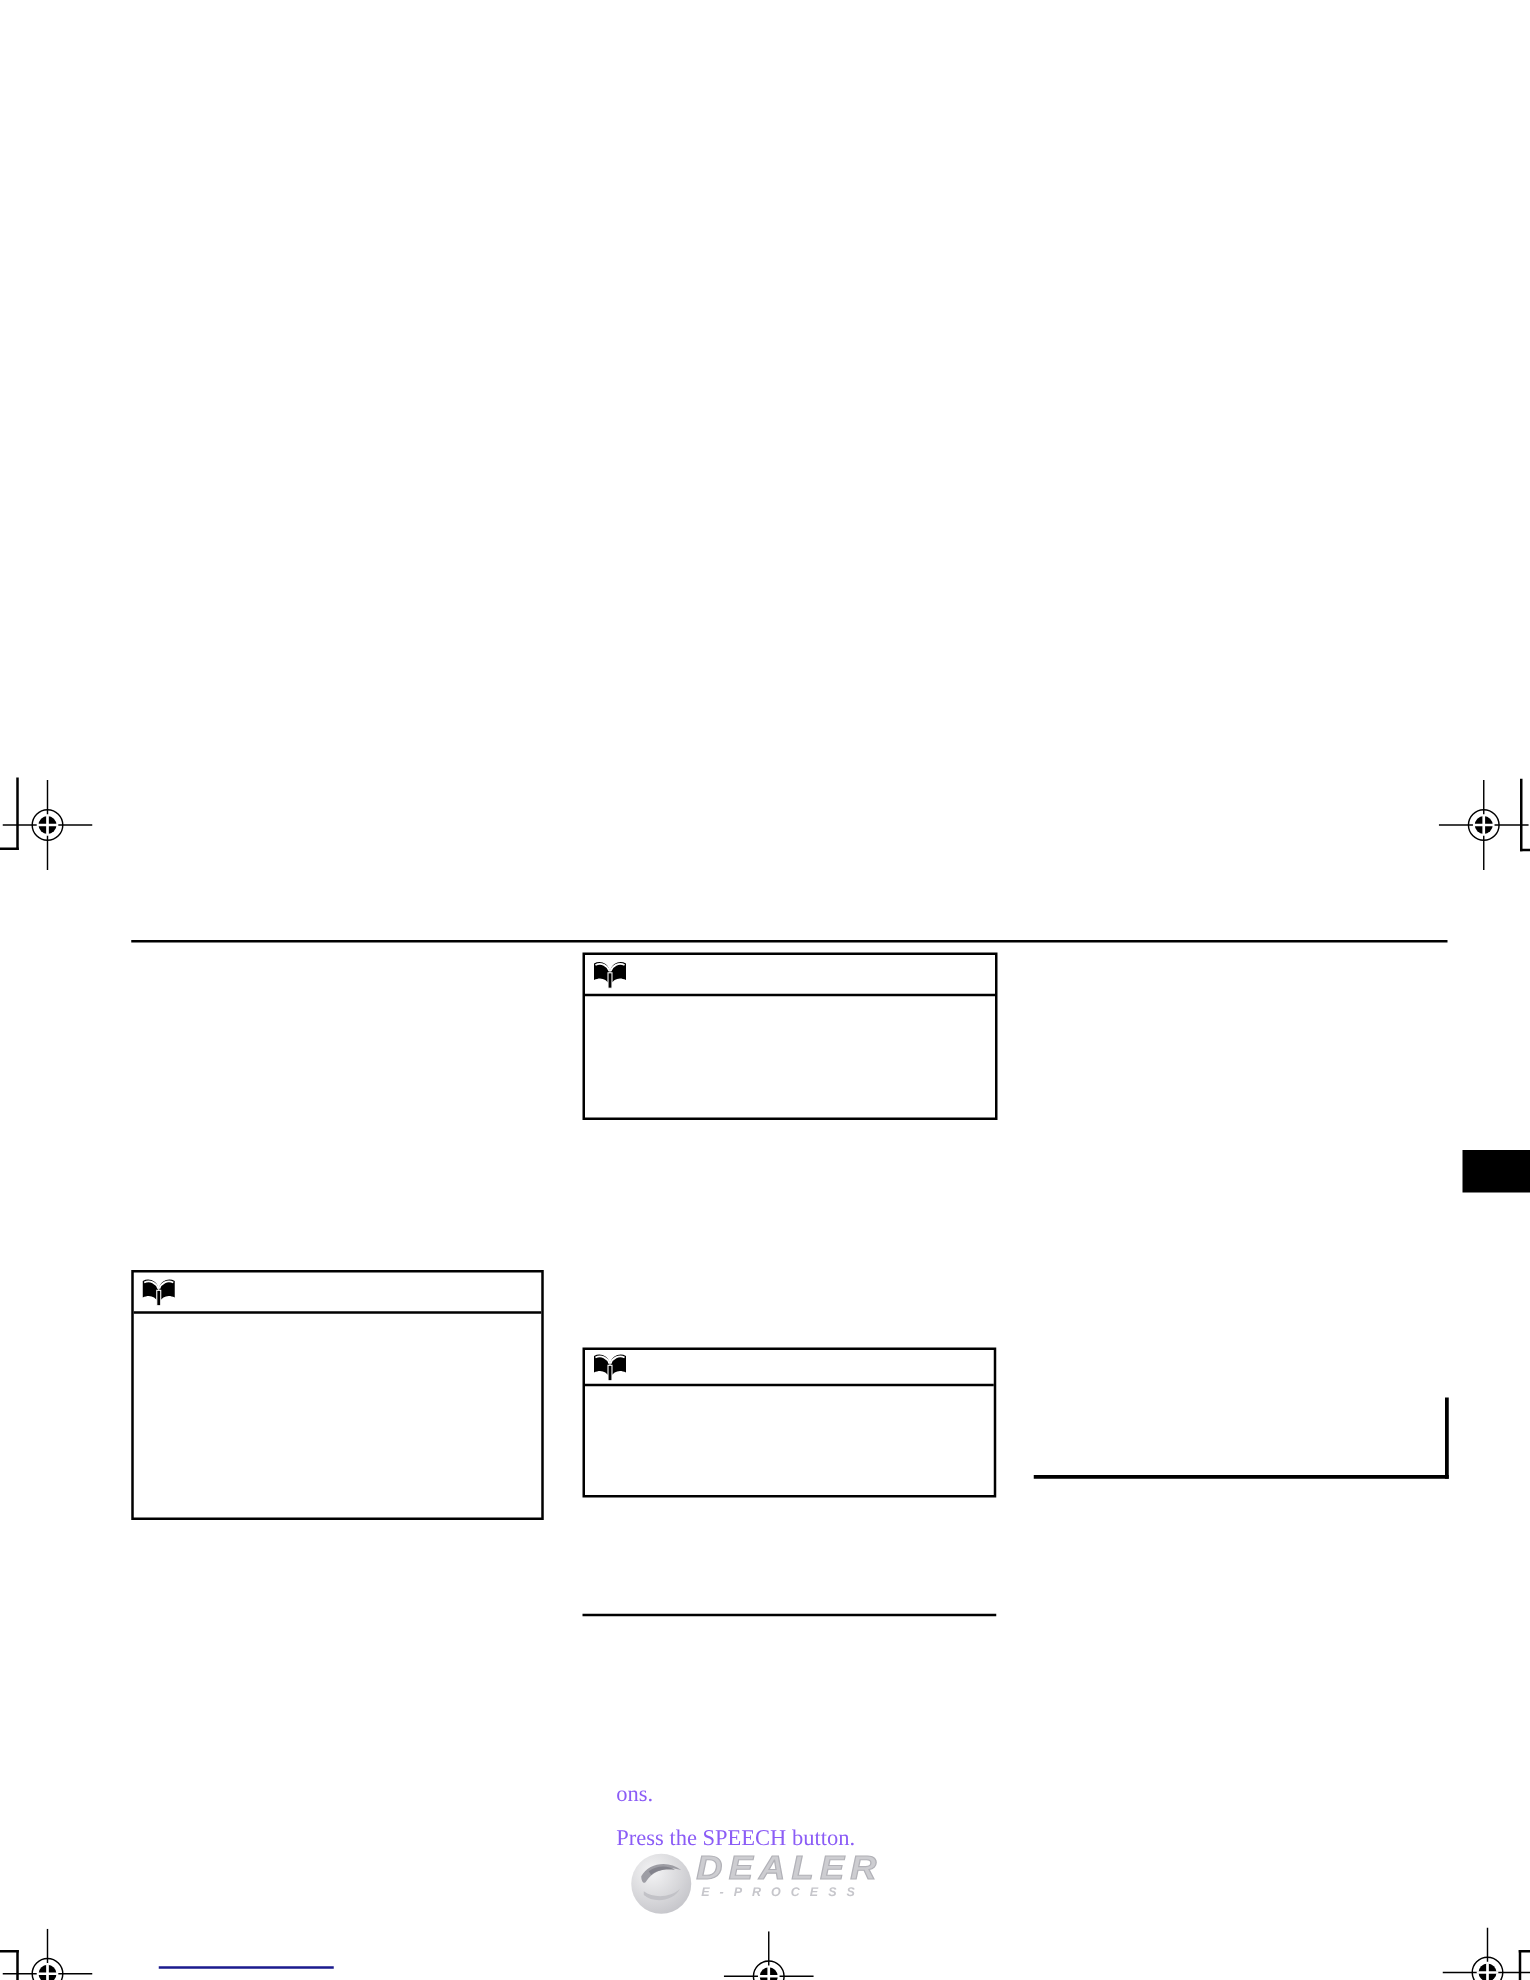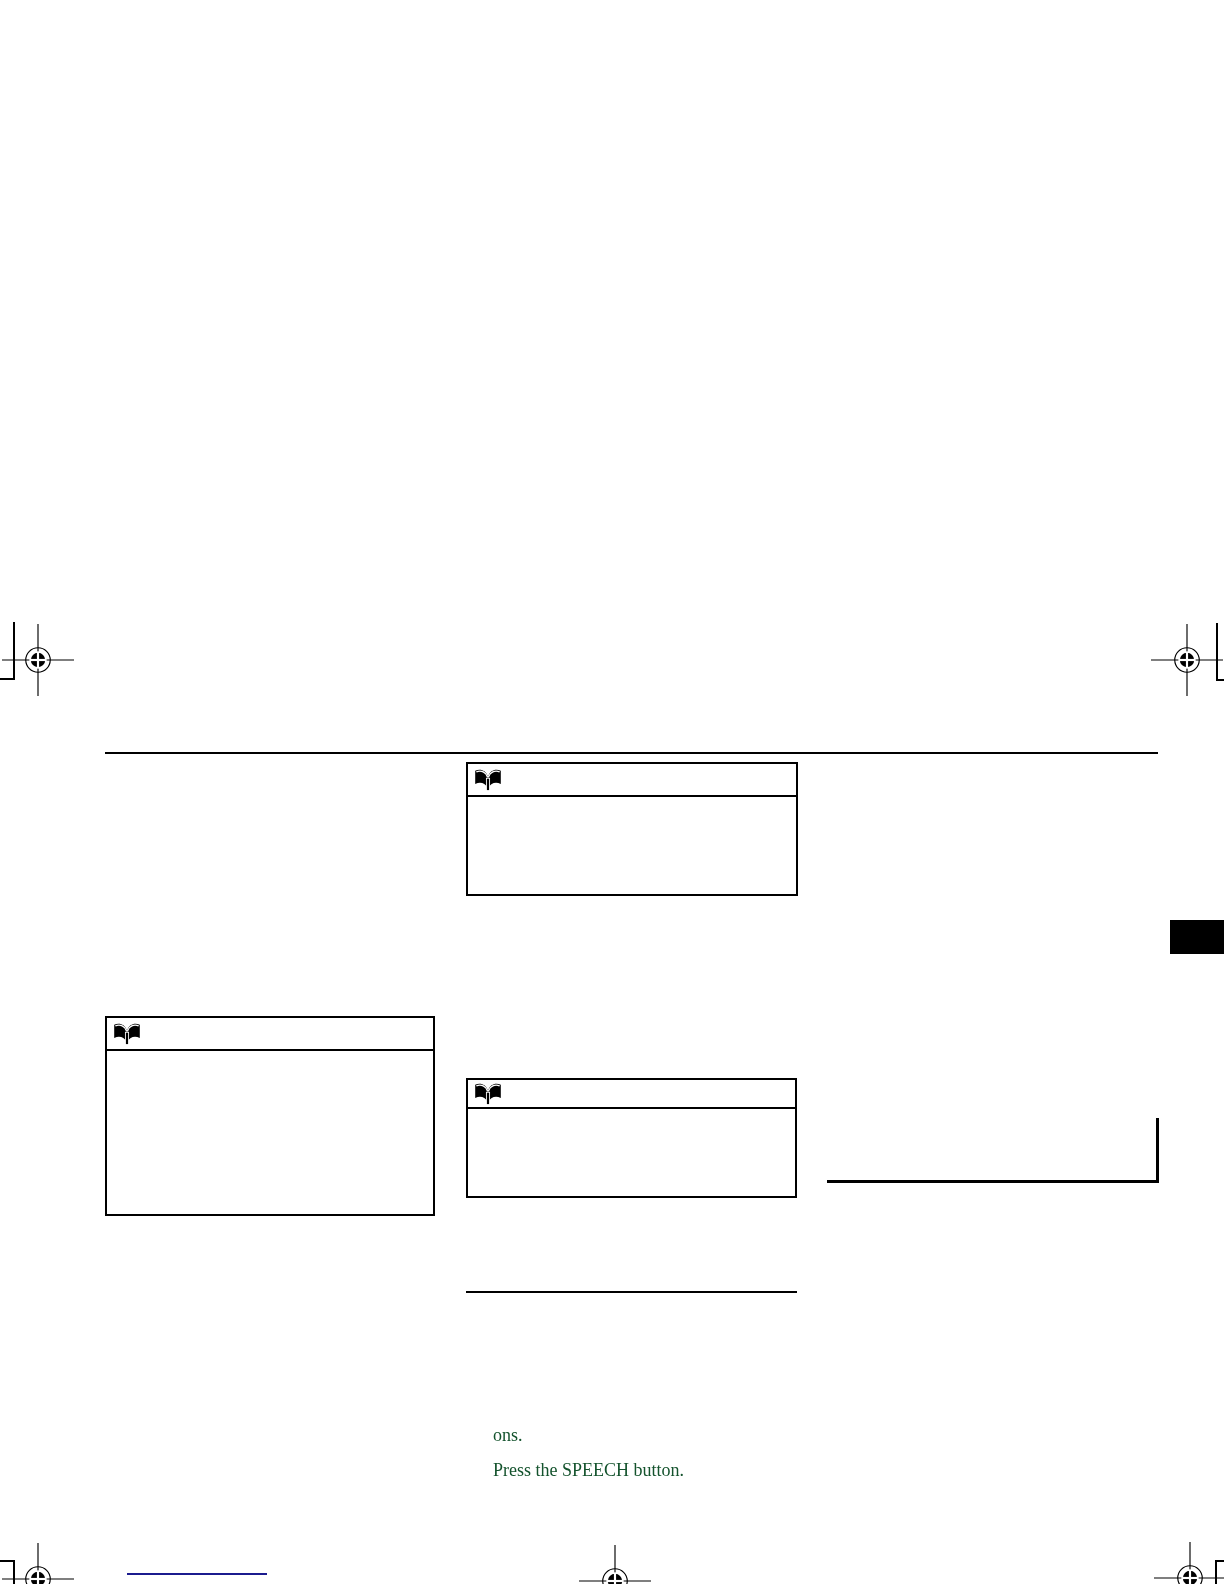--- a/index.html
+++ b/index.html
@@ -31,21 +31,21 @@
   .note-box .hdr{display:flex;align-items:center;padding-left:5px;border-bottom:2px solid #000;box-sizing:border-box;}
   .note-box.box1{left:466px;top:762px;width:332px;height:134px;}
   .note-box.box1 .hdr{height:33px;}
   .note-box.box2{left:105px;top:1016px;width:330px;height:200px;}
   .note-box.box2 .hdr{height:33px;}
   .note-box.box3{left:466px;top:1078px;width:331px;height:29px;}
   .note-box.box3{height:120px;}
   .note-box.box3 .hdr{height:29px;}
   .book-icon{width:30px;height:26px;display:block;}
   
-  .frag{position:absolute;margin:0;color:#14532d;font-size:18px;line-height:1;white-space:nowrap;}
+  .frag{position:absolute;margin:0;color:#8b5cf6;font-size:18px;line-height:1;white-space:nowrap;}
   .frag.ons{left:493px;top:1426px;}
   .frag.speech{left:493px;top:1461px;text-align:center;}
   
   .dealer-logo{position:absolute;left:501px;top:1466px;width:225px;height:68px;font-family:"Liberation Sans",sans-serif;}
   .globe{position:absolute;left:4px;top:17px;width:48px;height:48px;border-radius:50%;
          background:radial-gradient(circle at 35% 30%, #f4f4f5 0%, #dadadd 45%, #b9b9bf 100%);}
   .globe svg{position:absolute;left:0;top:0;width:48px;height:48px;}
   .dealer-word{position:absolute;left:56px;top:15px;font-size:29px;font-weight:bold;font-style:italic;
                letter-spacing:5px;color:#cdcdd1;-webkit-text-stroke:1px #b2b2b8;line-height:1;
                transform:scaleY(0.92);}
@@ -142,16 +142,27 @@
         <path d="M16.5 10.5 C14.8 5.4 9.2 2.4 3.8 4.9" stroke="#fff" fill="none" stroke-width="1.6"></path>
         <path d="M17.5 10.5 C19.2 5.4 24.8 2.4 30.2 4.9" stroke="#fff" fill="none" stroke-width="1.6"></path>
         <rect x="15.2" y="12" width="3.6" height="14" fill="#000" stroke="#fff" stroke-width="1"></rect>
       </svg>
     </div>
   </div>
 
   <p class="frag ons">ons.</p>
   <p class="frag speech">Press the SPEECH button.</p>
 
+  <div class="dealer-logo">
+    <div class="globe">
+      <svg viewBox="0 0 48 48">
+        <path d="M8 18 C14 7 30 5 40 13 C32 10 18 12 12 22 C10 25 8 22 8 18 Z" fill="#9d9da4"></path>
+        <path d="M14 14 C20 9 30 9 35 13 C28 12 20 13 16 17 Z" fill="#83838c"></path>
+        <path d="M10 30 C18 36 32 35 39 28 C34 38 18 40 10 33 Z" fill="#c2c2c7"></path>
+      </svg>
+    </div>
+    <div class="dealer-word">DEALER</div>
+    <div class="dealer-sub">E-PROCESS</div>
+  </div>
 
   <div class="rule link-line" style="background:#1b1b8e;"></div>
 
 </div>
 
 </body></html>

